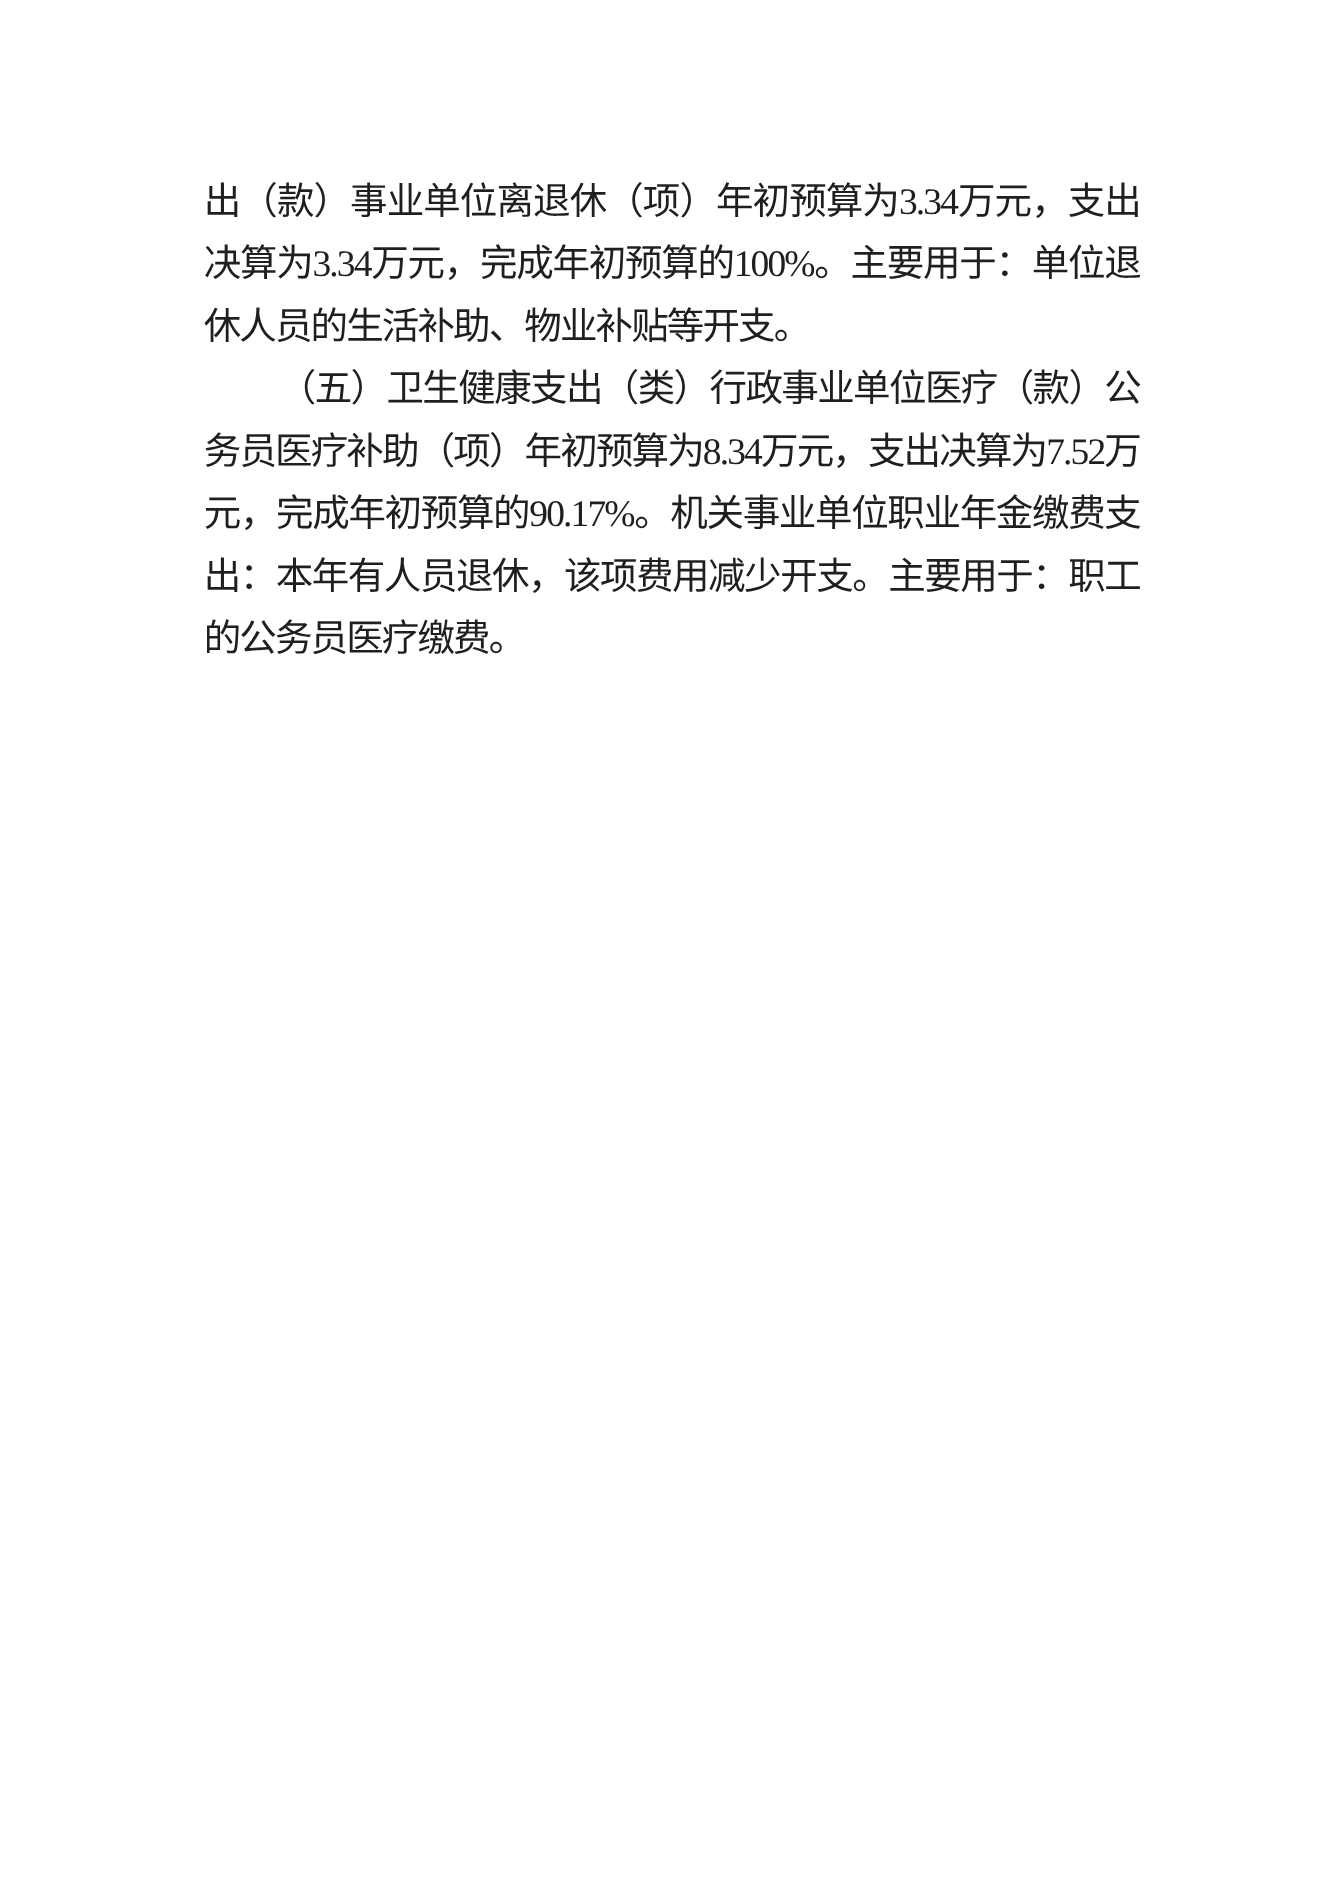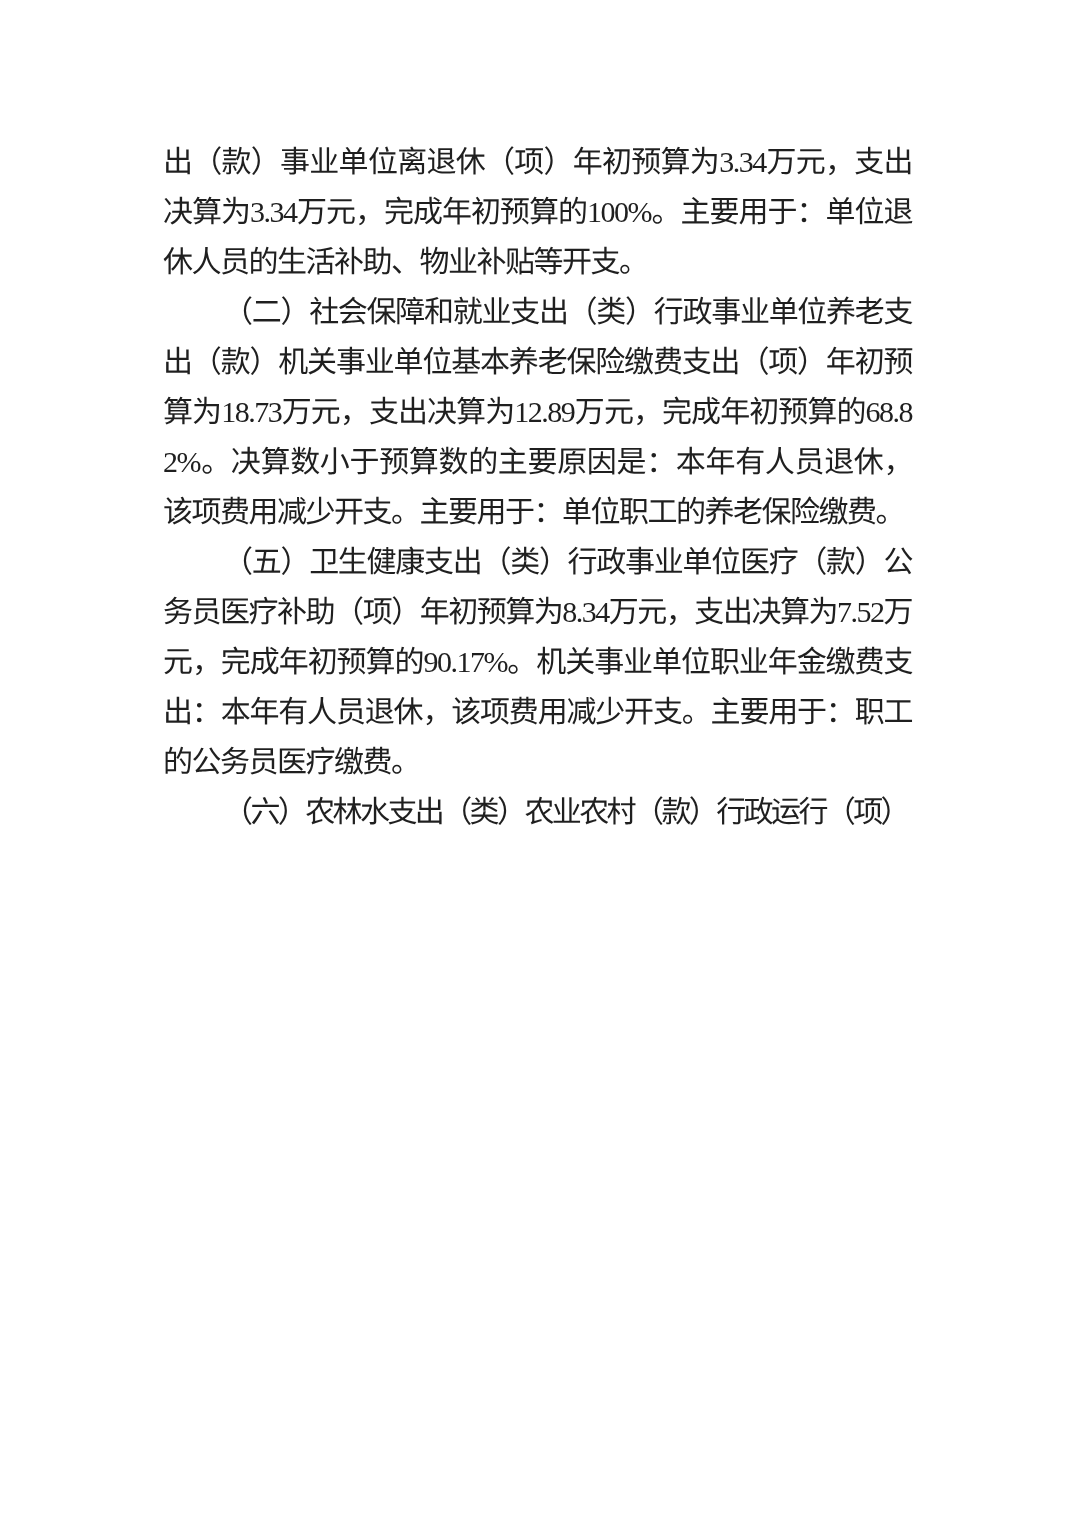--- a/index.html
+++ b/index.html
@@ -38,17 +38,15 @@
   .para.tight {
     letter-spacing: -2.6px;
   }
 </style>
 </head>
 <body>
 
 <div class="page">
   <div class="doc-body">
     <p class="para continuation">出（款）事业单位离退休（项）年初预算为3.34万元，支出决算为3.34万元，完成年初预算的100%。主要用于：单位退休人员的生活补助、物业补贴等开支。</p>
-    <p class="para">（二）社会保障和就业支出（类）行政事业单位养老支出（款）机关事业单位基本养老保险缴费支出（项）年初预算为18.73万元，支出决算为12.89万元，完成年初预算的68.82%。决算数小于预算数的主要原因是：本年有人员退休，该项费用减少开支。主要用于：单位职工的养老保险缴费。</p>
     <p class="para">（五）卫生健康支出（类）行政事业单位医疗（款）公务员医疗补助（项）年初预算为8.34万元，支出决算为7.52万元，完成年初预算的90.17%。机关事业单位职业年金缴费支出：本年有人员退休，该项费用减少开支。主要用于：职工的公务员医疗缴费。</p>
-    <p class="para tight">（六）农林水支出（类）农业农村（款）行政运行（项）</p>
   </div>
 </div>
 
 </body></html>

